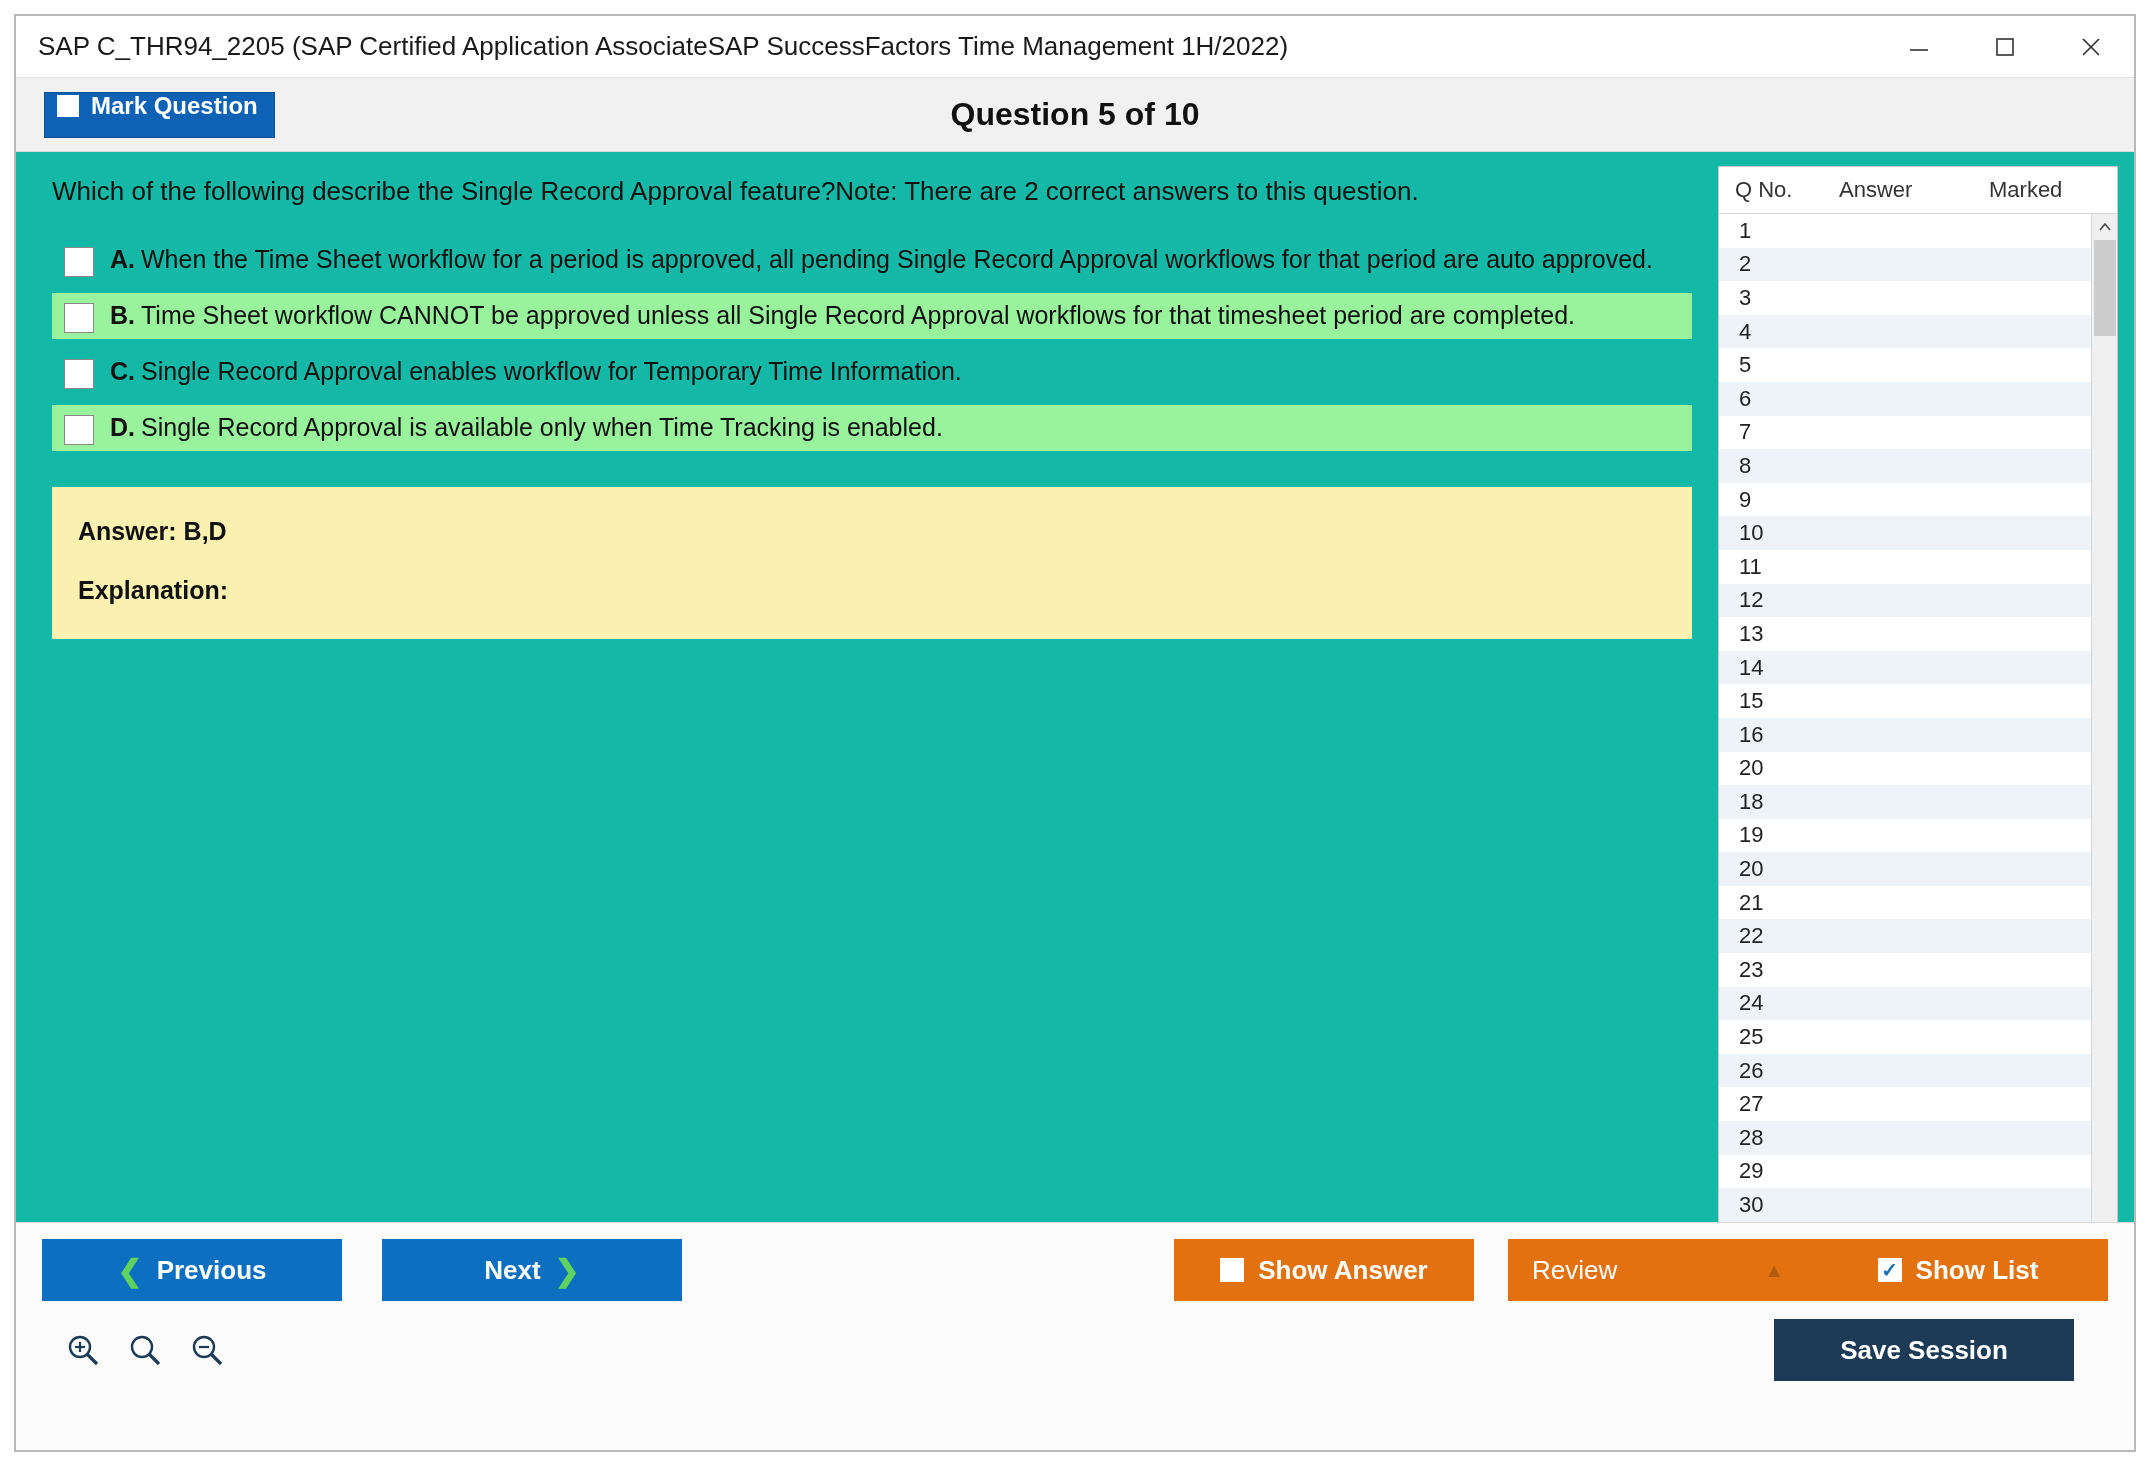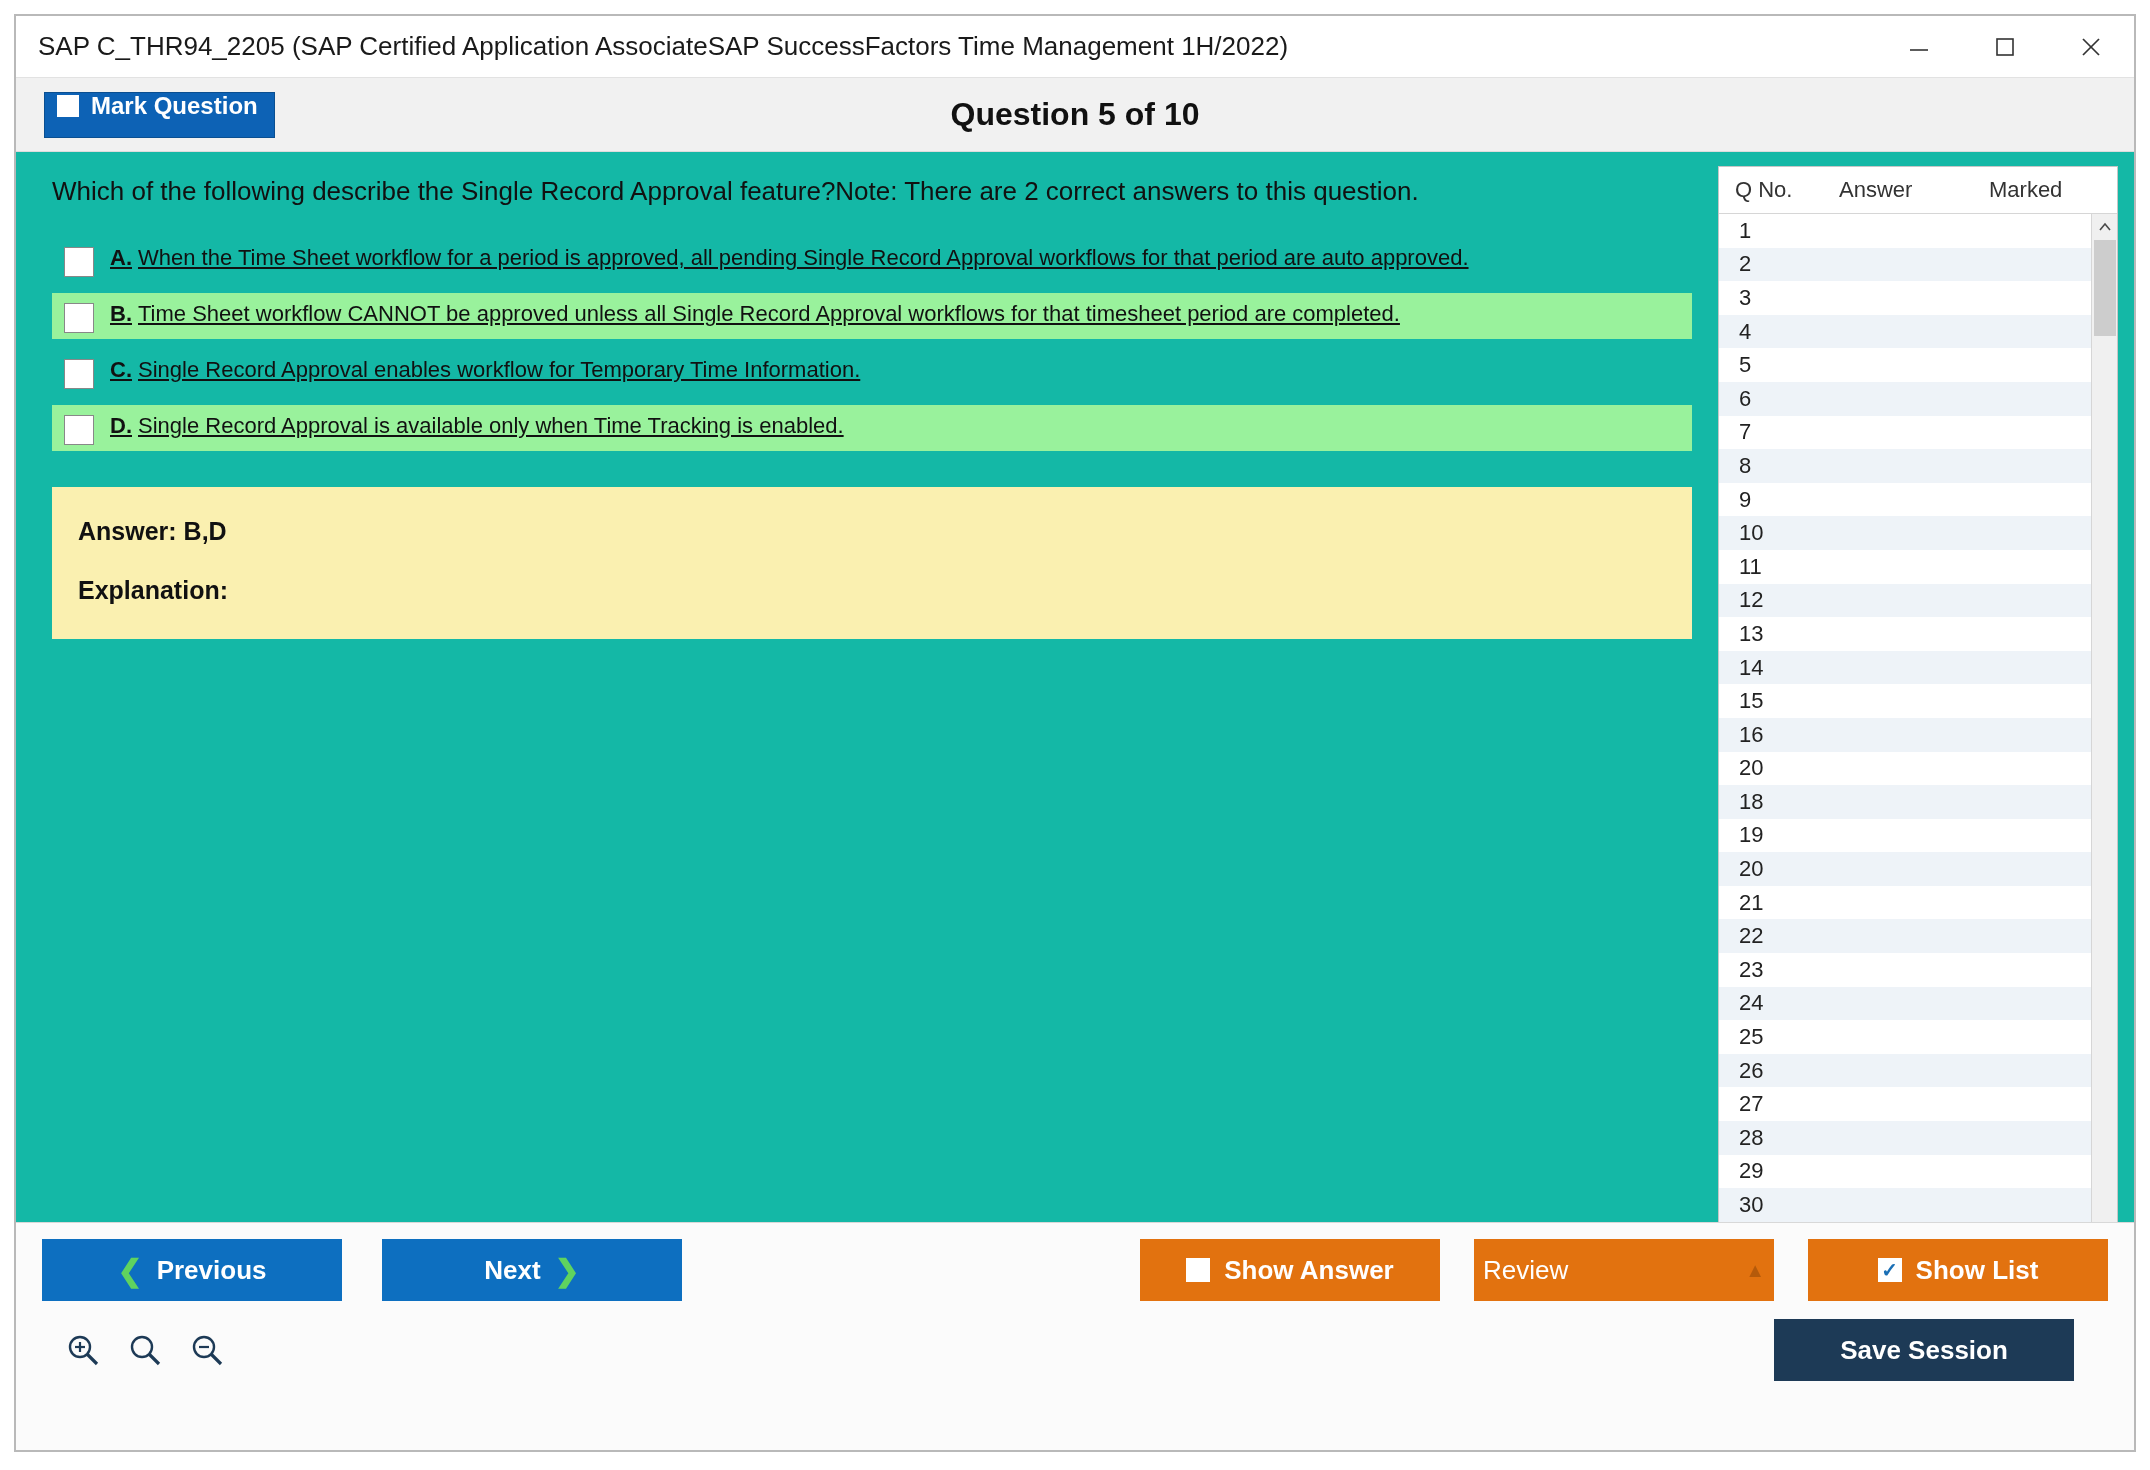--- a/index.html
+++ b/index.html
@@ -96,26 +96,25 @@
   }
   .qtext {
     font-size: 26px;
     color: #111;
     line-height: 1.35;
     margin-bottom: 28px;
   }
   .options { display: flex; flex-direction: column; gap: 10px; }
   .opt {
     display: flex;
-    align-items: flex-start;
+    align-items: flex-end;
     padding: 6px 8px 6px 6px;
-    font-size: 22px;
+    font-size: 25px;
     line-height: 1.35;
     color: #111;
-    text-decoration: underline;
   }
   .opt.hl { background: #99f29c; }
   .opt .box {
     width: 30px; height: 30px;
     border: 1px solid #888;
     background: #ffffff;
     margin: 4px 16px 0 6px;
     flex: none;
   }
   .opt .letter { font-weight: bold; margin-right: 6px; }
@@ -223,23 +222,23 @@
   .btn-prev .chev { color: #5fd35f; font-size: 30px; margin-right: 14px; }
   .btn-next .chev { color: #5fd35f; font-size: 30px; margin-left: 14px; }
   .spacer { flex: 1; }
   .btn-show-answer {
     background: #e2720f; width: 300px; margin-right: 34px;
   }
   .btn-show-answer .cbx {
     width: 24px; height: 24px; background: #ffffff; margin-right: 14px; flex: none;
   }
   .btn-review {
-    background: #e2720f; width: 300px; margin-right: 34px;
+    background: #e2720f; width: 300px; 
     justify-content: space-between;
-    padding: 0 9px;
+    padding: 0 24px;
     font-weight: normal;
     font-size: 26px;
   }
   .btn-review .caret { color: #b55a0a; font-size: 20px; }
   .btn-show-list {
     background: #e2720f; width: 300px;
   }
   .btn-show-list .cbx {
     width: 24px; height: 24px; background: #ffffff; margin-right: 14px; flex: none;
     color: #1a6fb5; font-size: 20px; display:flex; align-items:center; justify-content:center;

